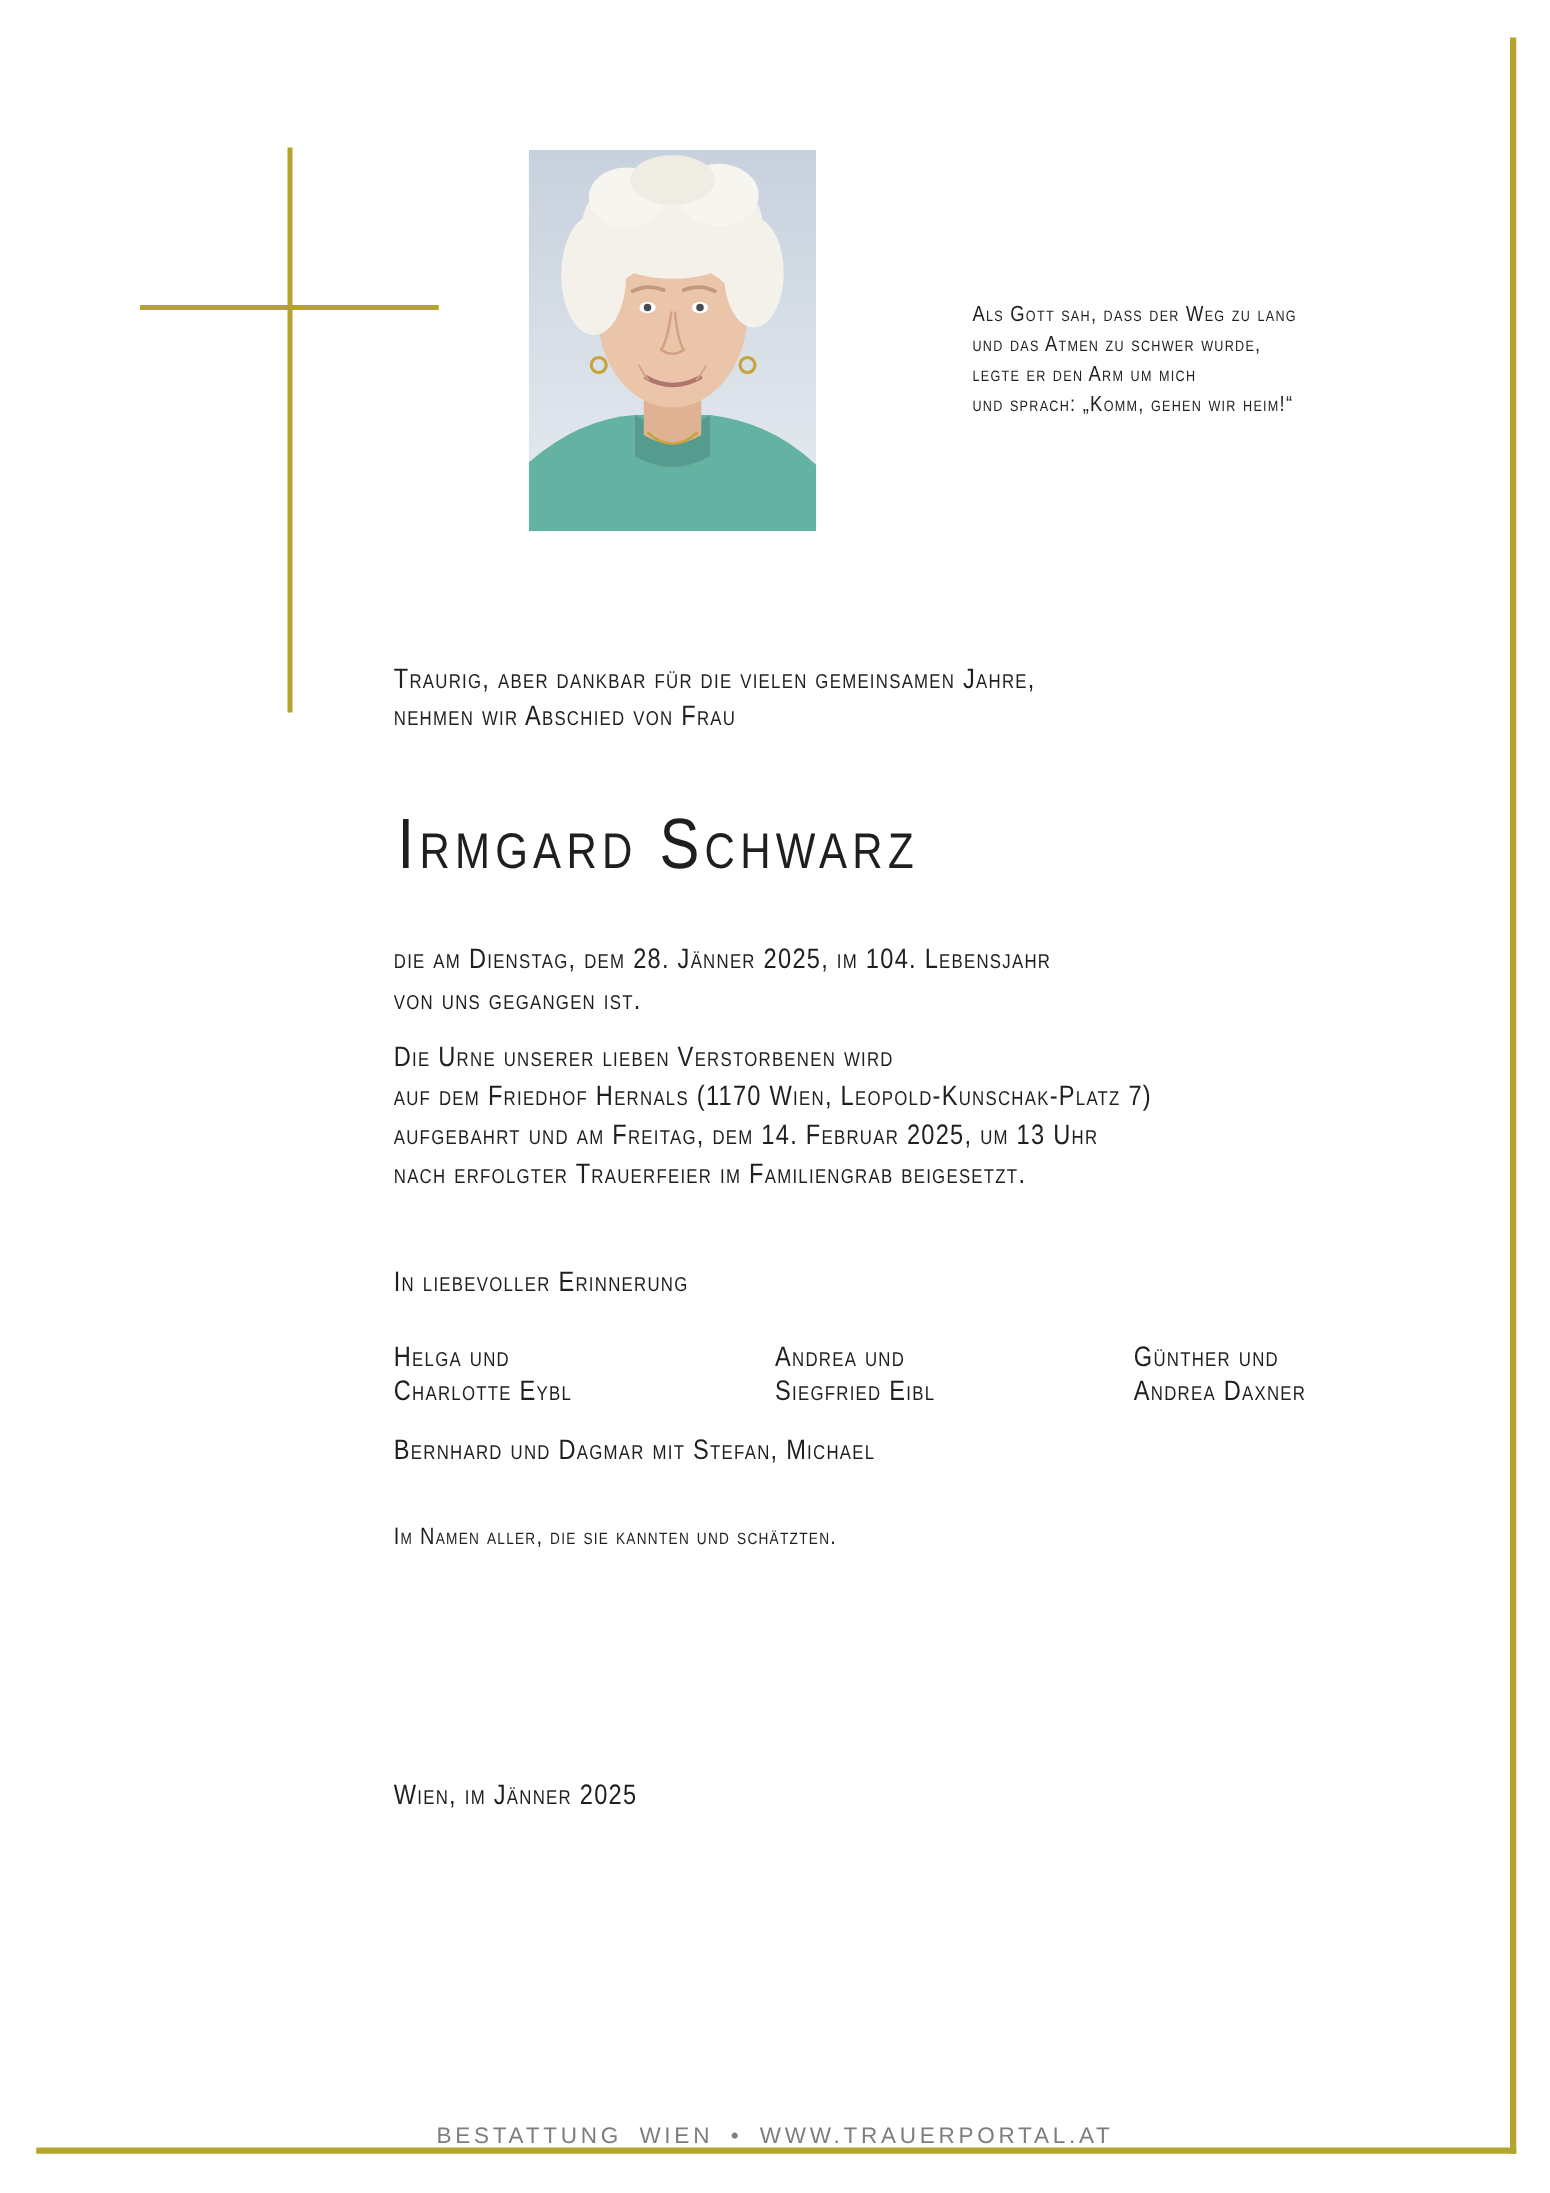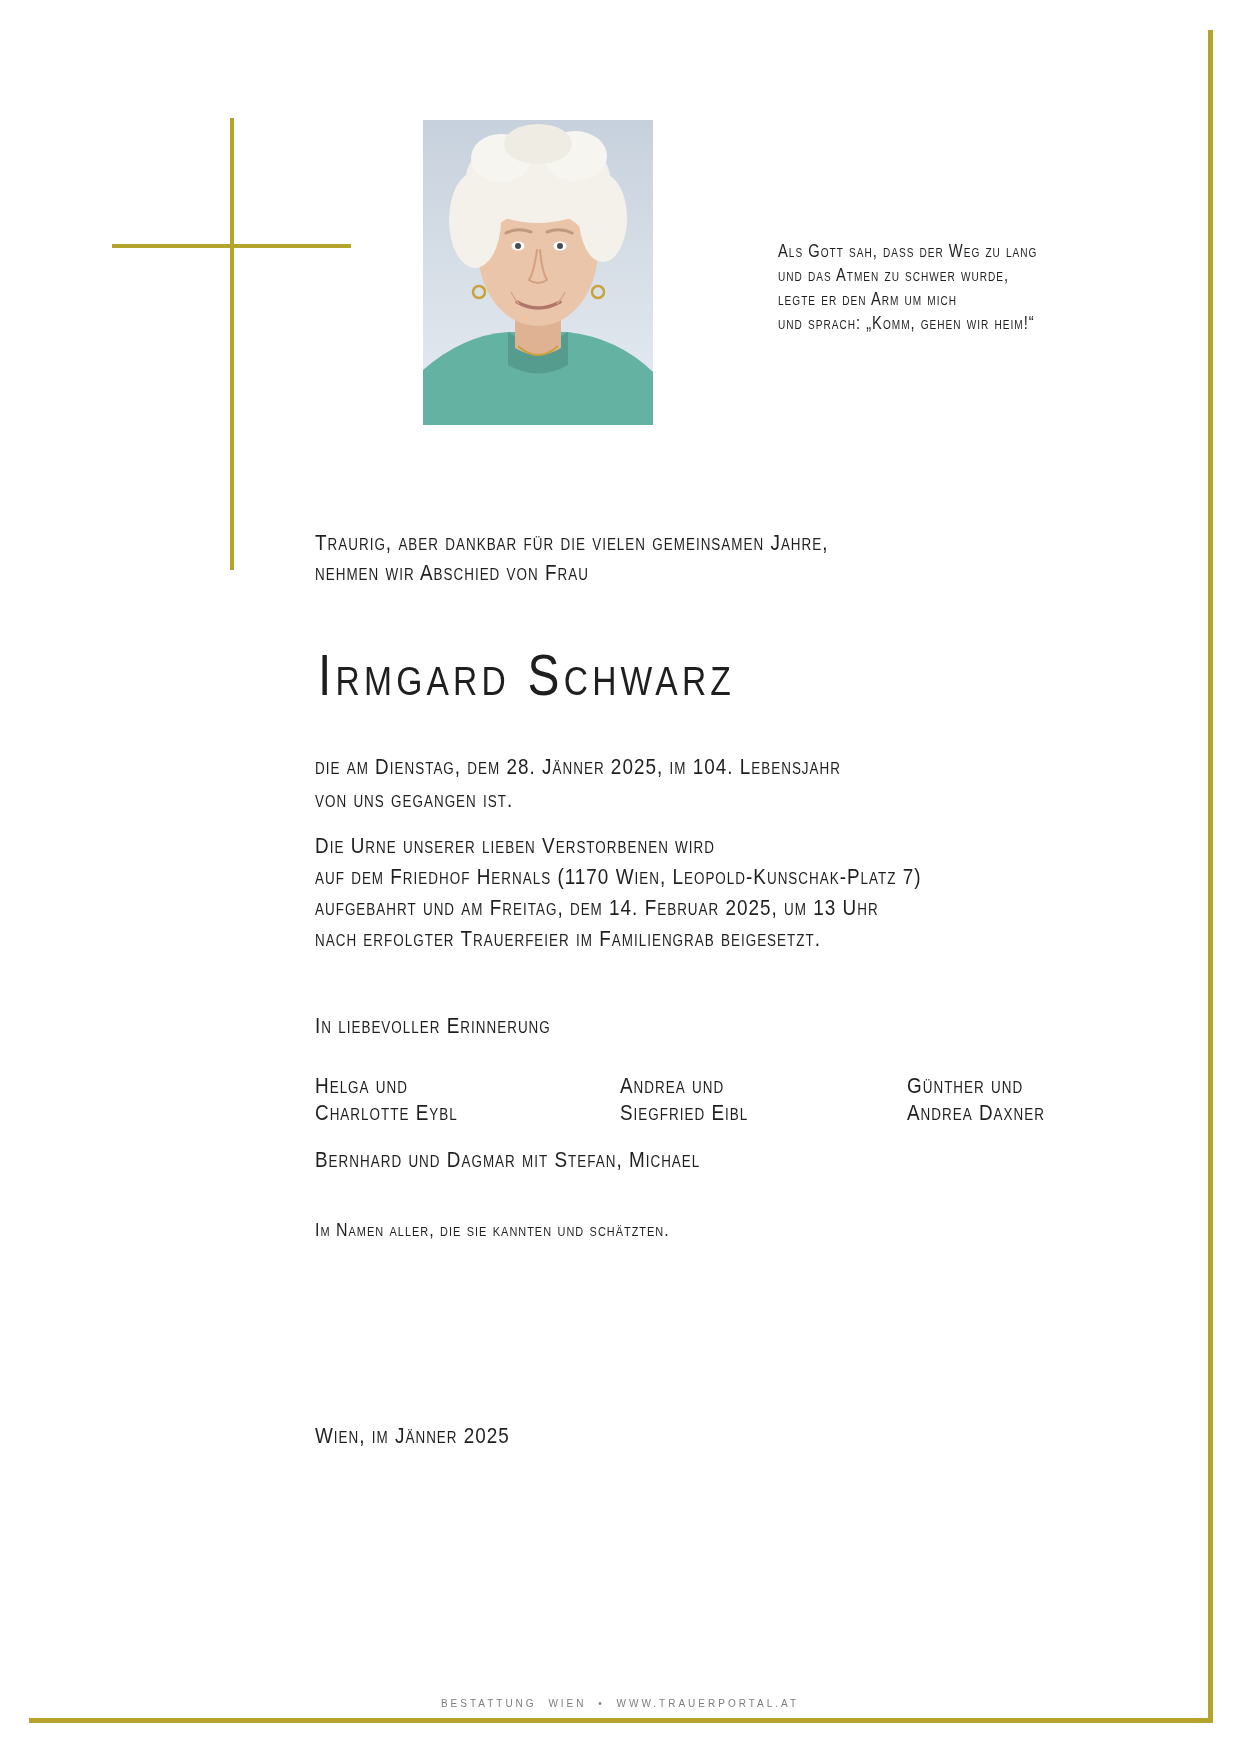--- a/index.html
+++ b/index.html
@@ -41,21 +41,21 @@
   .col{top:1072px;font-size:22.5px;line-height:27px;}
   .col1{left:315px;}
   .col2{left:620px;}
   .col3{left:907px;}
   .additional{left:315px;top:1146px;font-size:22.5px;line-height:27px;}
   .closing{left:315px;top:1218px;font-size:19px;line-height:24px;}
   .place-date{left:315px;top:1420px;font-size:22.5px;line-height:31px;}
   .footer{
     position:absolute;left:0;top:1698px;width:1240px;
     text-align:center;
-    font-size:10px;letter-spacing:3px;word-spacing:6px;
+    font-size:18px;letter-spacing:3px;word-spacing:6px;
     color:#7d7d7d;text-transform:uppercase;
     font-variant:normal;transform:none;white-space:nowrap;
   }
   .photo{
     position:absolute;left:423px;top:120px;width:230px;height:305px;
   }
 </style>
 </head>
 <body>
 

